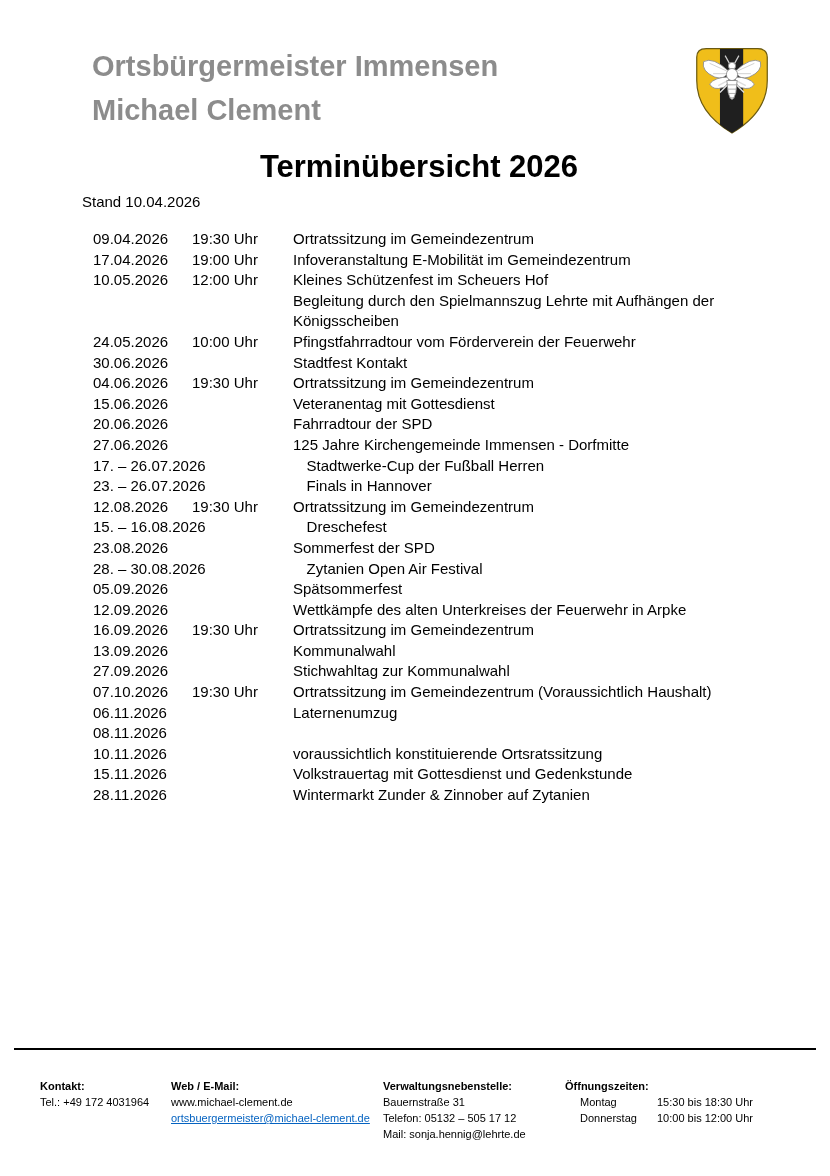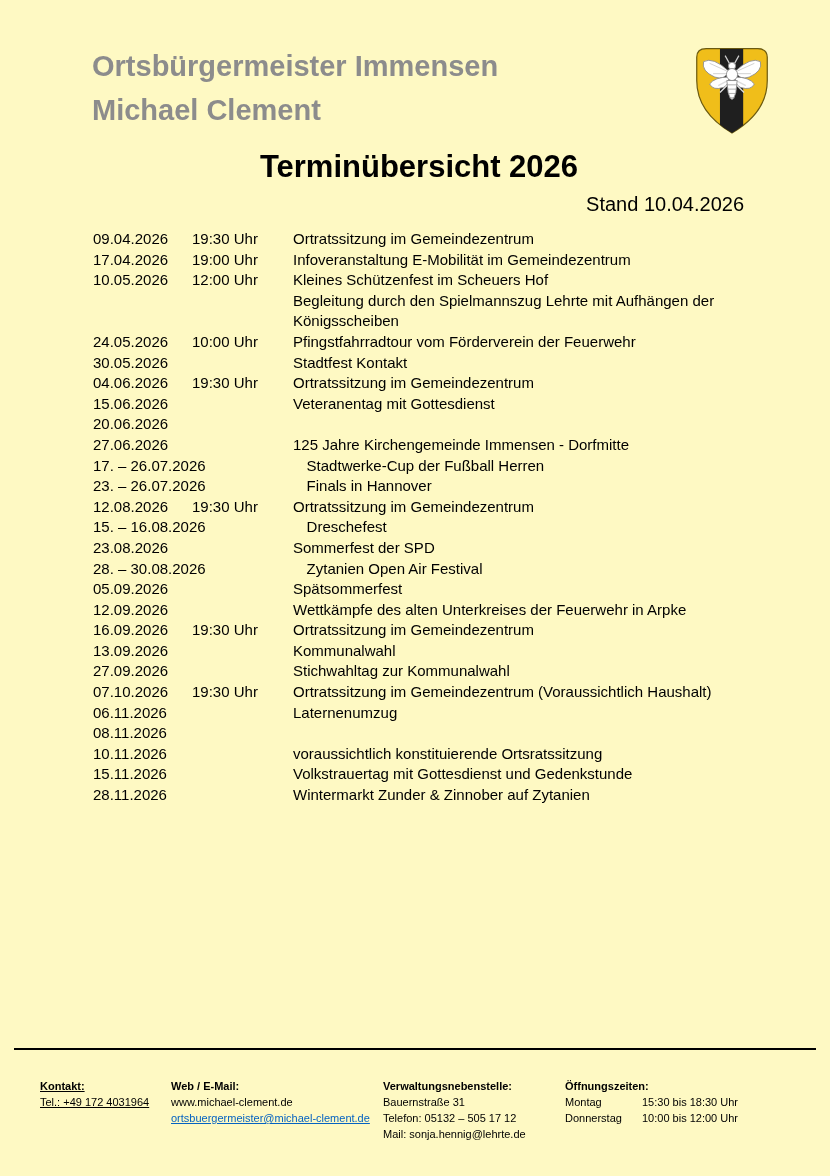--- a/index.html
+++ b/index.html
@@ -1,67 +1,67 @@
 <!DOCTYPE html>
 <html><head>
 <meta charset="utf-8">
 <style>
   html,body{margin:0;padding:0;background:#e8e8e8;}
   .page{
     position:relative;
     width:830px;height:1176px;
     margin:0 auto;
-    background:#fef9c3;
+    background:#ffffff;
     font-family:"Liberation Sans", sans-serif;
     color:#000;
     overflow:hidden;
   }
   
   .header-name{
     position:absolute;left:92px;top:44px;
     font-size:29px;font-weight:bold;color:#8C8C8C;
     line-height:44px;letter-spacing:0px;
   }
   .crest{position:absolute;left:689px;top:42px;width:86px;height:96px;}
   
   .doc-title{
     position:absolute;left:93px;top:149px;width:652px;
     text-align:center;font-size:31px;font-weight:bold;color:#000;
   }
   .doc-subtitle{
-    position:absolute;left:92px;top:193px;width:652px;
-    text-align:right;font-size:20px;color:#000;
+    position:absolute;left:82px;top:193px;width:652px;
+    text-align:left;font-size:15px;color:#000;
   }
   
   .schedule{
     position:absolute;left:93px;top:229px;
     font-size:15px;line-height:20.6px;
   }
   .srow{display:flex;align-items:center;}
   .c-date{flex:0 0 99px;white-space:nowrap;}
   .c-time{flex:0 0 101px;white-space:nowrap;}
   .c-event{width:452px;}
   
   .footer-rule{
     position:absolute;left:14px;top:1048px;width:802px;height:2px;
     background:#000;
   }
   .footer{
     position:absolute;top:1078px;left:0;width:830px;
     font-size:11px;line-height:16px;color:#000;
   }
   .fcol{position:absolute;top:0;white-space:nowrap;}
-  .fcol-contact{left:40px;text-decoration:underline;}
+  .fcol-contact{left:40px;}
   .fcol-web{left:171px;}
   .fcol-office{left:383px;}
   .fcol-hours{left:565px;}
   .fhead{font-weight:bold;}
   .email-link{color:#0563C1;text-decoration:underline;cursor:pointer;}
   .hrow{display:flex;}
-  .h-day{flex:0 0 77px;}
+  .h-day{flex:0 0 77px;margin-left:15px;}
 </style>
 </head>
 <body>
 
 <div class="page">
 
   <div class="header-name">
     <div>Ortsbürgermeister Immensen</div>
     <div>Michael Clement</div>
   </div>
@@ -127,37 +127,38 @@
         <span class="c-date"></span>
         <span class="c-time"></span>
         <span class="c-event">Begleitung durch den Spielmannszug Lehrte mit Aufhängen der Königsscheiben</span>
       </div>
       <div class="srow">
         <span class="c-date">24.05.2026</span>
         <span class="c-time">10:00 Uhr</span>
         <span class="c-event">Pfingstfahrradtour vom Förderverein der Feuerwehr</span>
       </div>
       <div class="srow">
-        <span class="c-date">30.05.2026</span>
+        <span class="c-date">30.06.2026</span>
         <span class="c-time"></span>
         <span class="c-event">Stadtfest Kontakt</span>
       </div>
       <div class="srow">
         <span class="c-date">04.06.2026</span>
         <span class="c-time">19:30 Uhr</span>
         <span class="c-event">Ortratssitzung im Gemeindezentrum</span>
       </div>
       <div class="srow">
         <span class="c-date">15.06.2026</span>
         <span class="c-time"></span>
         <span class="c-event">Veteranentag mit Gottesdienst</span>
       </div>
       <div class="srow">
         <span class="c-date">20.06.2026</span>
         <span class="c-time"></span>
+        <span class="c-event">Fahrradtour der SPD</span>
       </div>
       <div class="srow">
         <span class="c-date">27.06.2026</span>
         <span class="c-time"></span>
         <span class="c-event">125 Jahre Kirchengemeinde Immensen - Dorfmitte</span>
       </div>
       <div class="srow">
         <span class="c-date">17. – 26.07.2026</span>
         <span class="c-time"></span>
         <span class="c-event">Stadtwerke-Cup der Fußball Herren</span>

